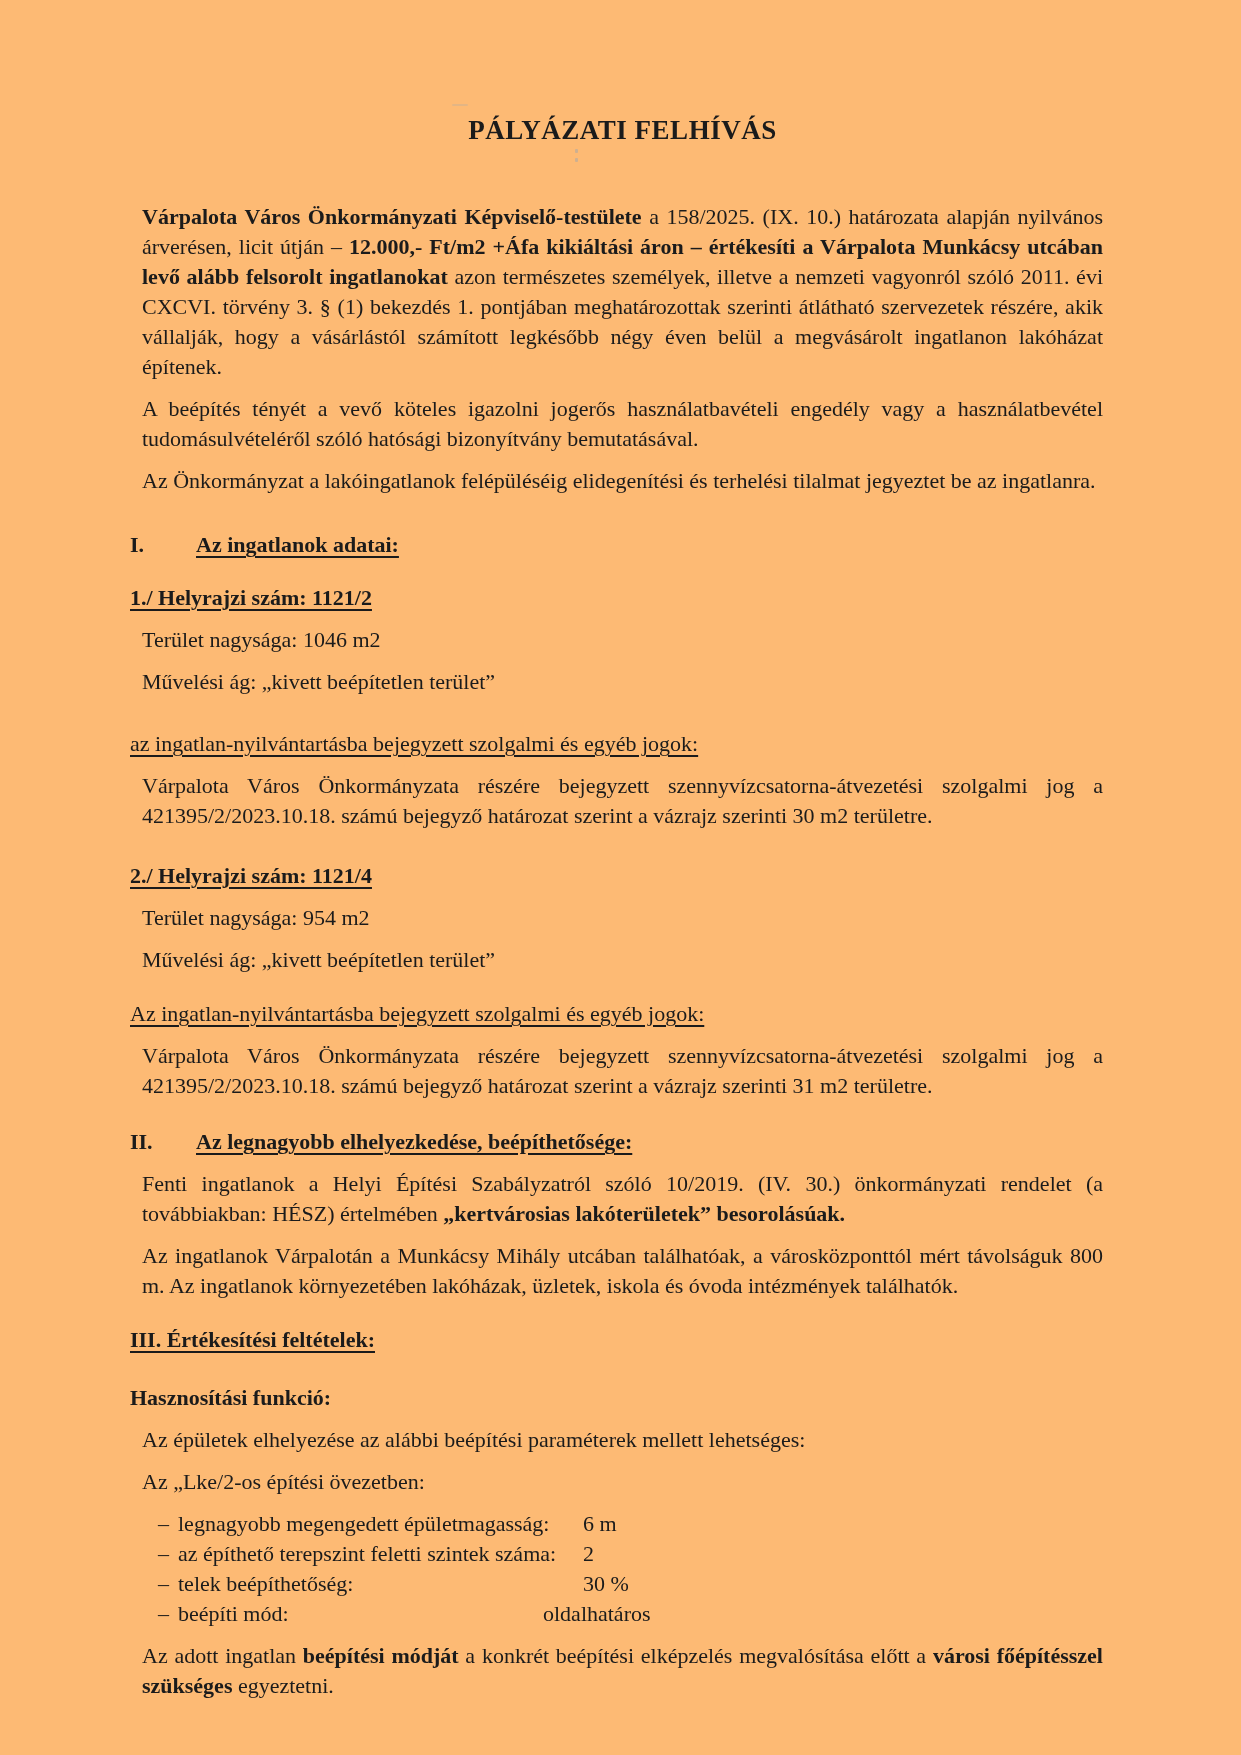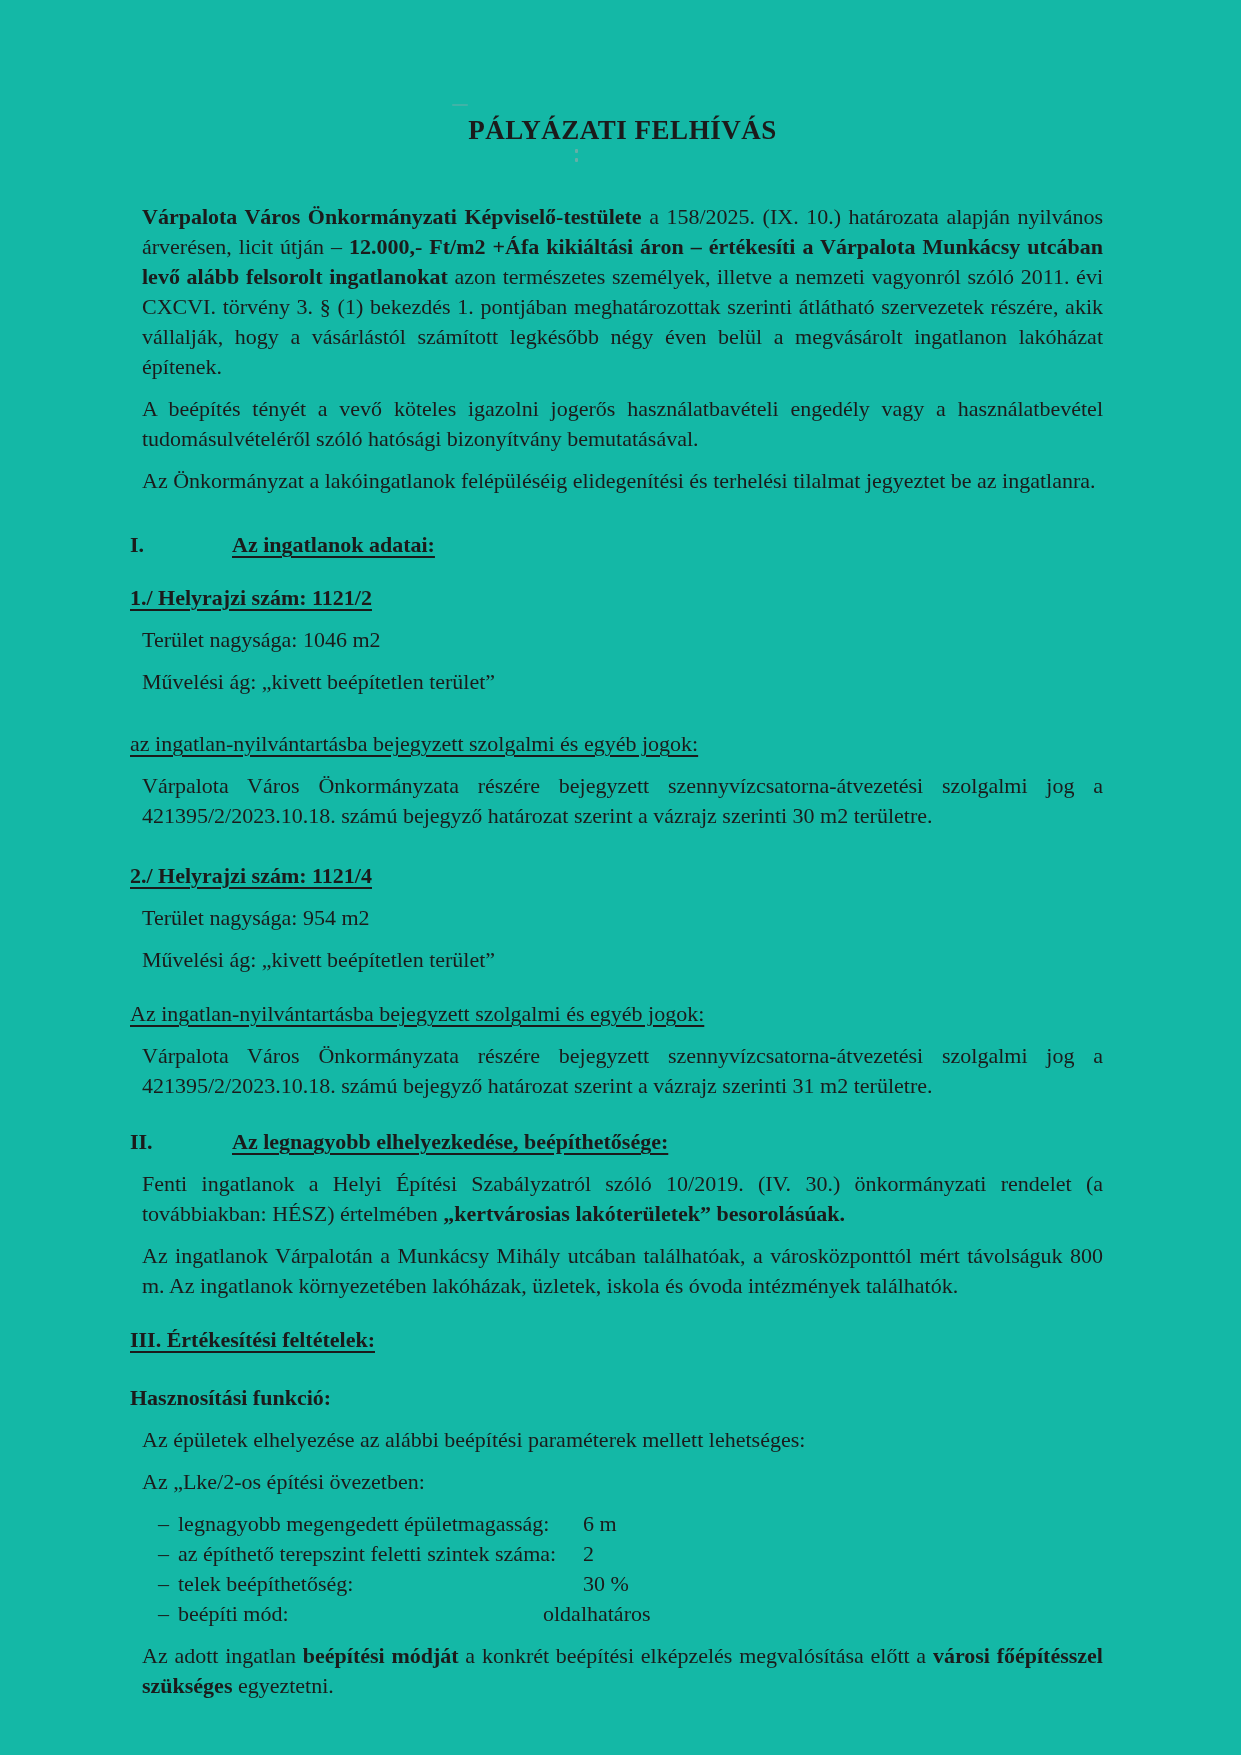--- a/index.html
+++ b/index.html
@@ -1,41 +1,41 @@
 <!DOCTYPE html>
 <html lang="hu"><head>
 <meta charset="utf-8">
 <style>
   html,body{margin:0;padding:0;background:#ffffff;}
   .page{
     position:relative;
     width:1241px;
     height:1755px;
     margin:0 auto;
-    background:#14b8a6;
+    background:#fdba74;
     color:#1b1b1b;
     font-family:"Liberation Serif", serif;
     font-size:22px;
     line-height:30px;
     box-sizing:border-box;
     padding:115px 126px 0 130px;
     overflow:hidden;
   }
   .doc-title{
     text-align:center;
     font-weight:700;
     font-size:27px;
     letter-spacing:.5px;
     margin:0 0 57px 0;
   }
   p.para{margin:12px;text-align:justify;}
   .b{font-weight:700;}
   .sec-heading{display:flex;font-weight:700;}
   .sec-num{flex:0 0 66px;}
-  .sec-label{text-decoration:underline;text-decoration-thickness:2px;text-underline-offset:4px;margin-left:36px;}
+  .sec-label{text-decoration:underline;text-decoration-thickness:2px;text-underline-offset:4px;}
   .inline-underline{display:inline;text-decoration:underline;text-decoration-thickness:2px;text-underline-offset:4px;}
   .prop-heading{font-weight:700;}
   .prop-heading span{text-decoration:underline;text-decoration-thickness:2px;text-underline-offset:4px;}
   .rights-heading span{text-decoration:underline;text-decoration-thickness:1.5px;text-underline-offset:4px;}
   .sec3-heading{font-weight:700;}
   .sub-heading{font-weight:700;}
   .bullet-row{display:flex;padding-left:28px;}
   .bullet-dash{flex:0 0 20px;}
   .bullet-label{flex:0 0 405px;}
   .bullet-row.narrow .bullet-label{flex:0 0 365px;}

